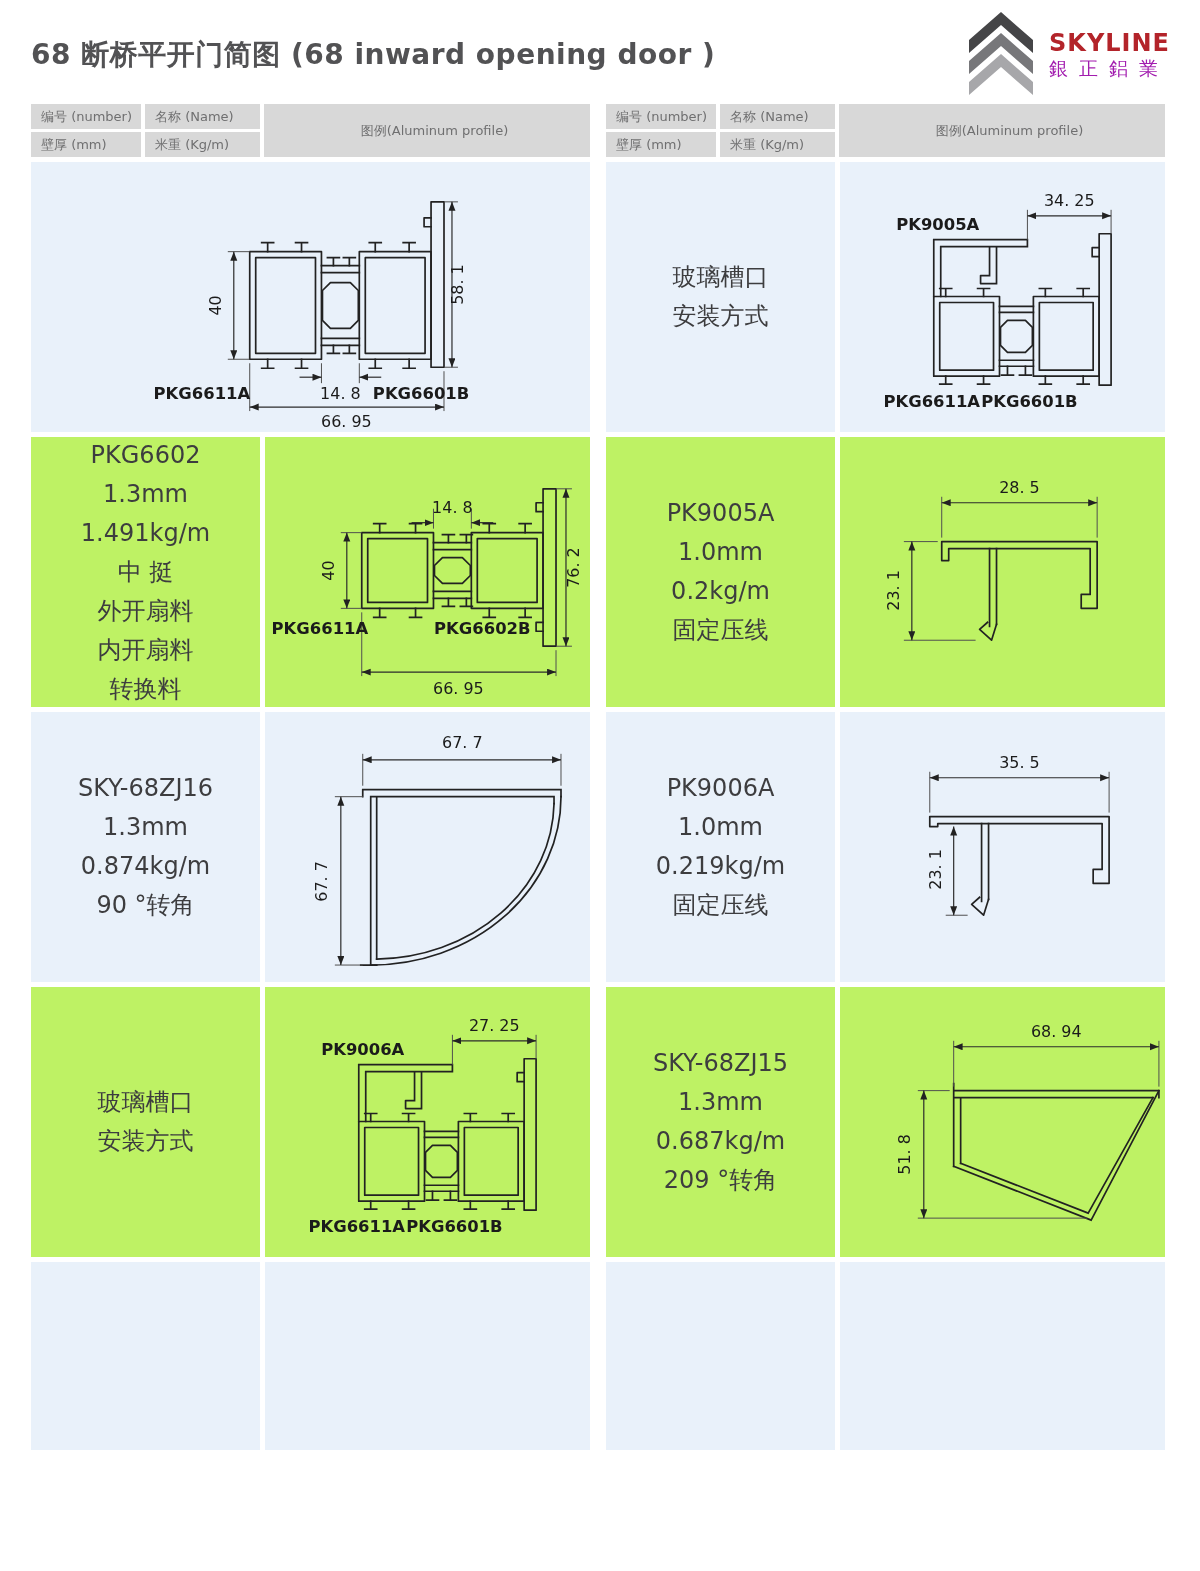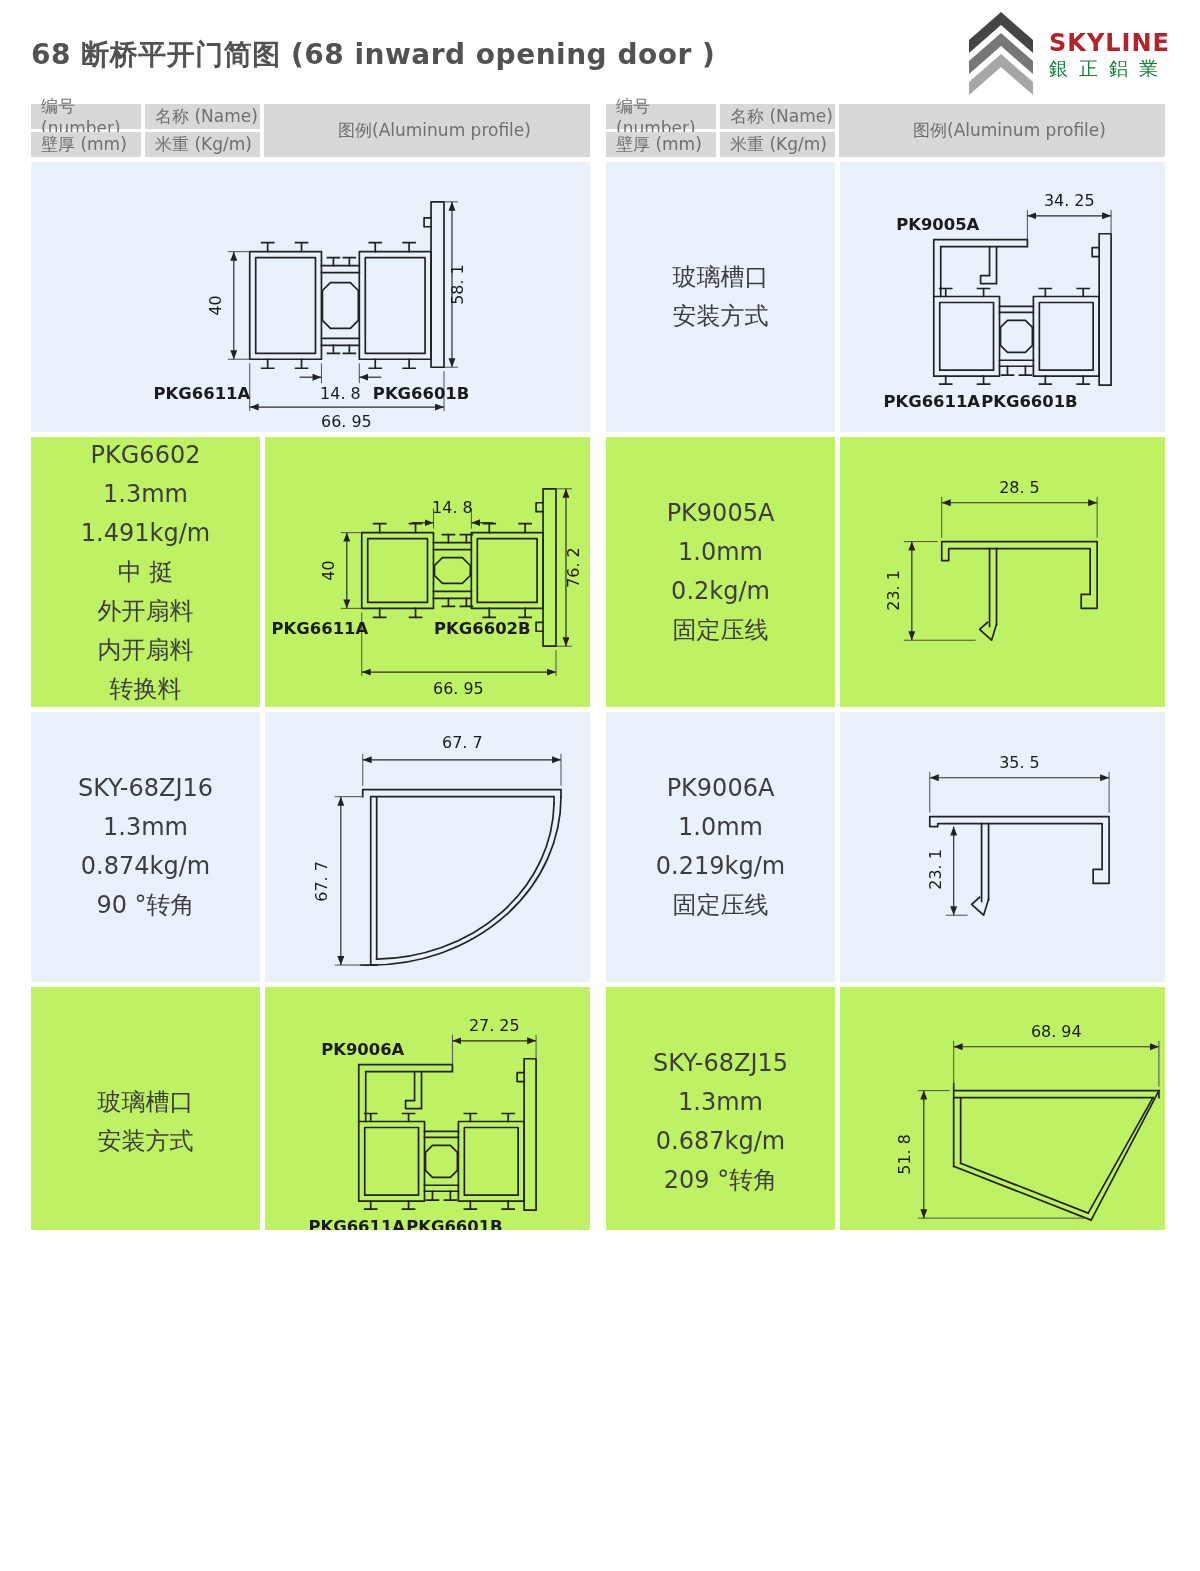--- a/index.html
+++ b/index.html
@@ -1,31 +1,31 @@
 <!DOCTYPE html>
 <html><head>
 <meta charset="utf-8">
 <style>
   * { margin:0; padding:0; box-sizing:border-box; }
   body { background:#ffffff; font-family:"DejaVu Sans", sans-serif; }
-  .page { width:1200px; height:1230px; background:#fff; position:relative; overflow:hidden;border-radius:6px; }
+  .page { width:1200px; height:1450px; background:#fff; position:relative; overflow:hidden;border-radius:6px; }
 
   
   .pagehead { display:flex; justify-content:space-between; align-items:center; padding:14px 30px 4px 31px; height:100px; }
   .title { font-size:28px; font-weight:bold; color:#525254; letter-spacing:0.5px; }
   .logo { display:flex; align-items:center; gap:12px; }
   .logo-text { display:flex; flex-direction:column; line-height:1.05; }
   .logo-brand { font-size:24px; font-weight:bold; color:#b3242a; letter-spacing:1px; }
-  .logo-cn { font-size:19px; color:#15803d; letter-spacing:11px; margin-top:3px; white-space:nowrap; }
+  .logo-cn { font-size:19px; color:#a21caf; letter-spacing:11px; margin-top:3px; white-space:nowrap; }
 
   
   .tables { display:flex; gap:16px; padding:0 35px 0 31px; margin-top:4px; }
   .ptable { width:559px; }
   .thead { display:grid; grid-template-columns:110px 115px 1fr; grid-template-rows:25px 25px; gap:3px 4px; }
-  .hcell { background:#d8d8d8; color:#6f6f70; font-size:17px; display:flex; align-items:center; padding-left:10px; }
+  .hcell { background:#d8d8d8; color:#6f6f70; font-size:13px; display:flex; align-items:center; padding-left:10px; }
   .hlegend { grid-column:3; grid-row:1 / 3; justify-content:center; padding-left:15px; }
   .trow { display:flex; gap:5px; margin-top:5px; height:270px; }
   .trow.tall { height:272px; }
   .cell-info { width:229px; display:flex; flex-direction:column; align-items:center; justify-content:center; text-align:center; font-size:24px; color:#3d3d3f; line-height:39px; }
   .cell-draw { flex:1; position:relative; }
   .blue { background:#e9f1fa; }
   .gray { background:#bef264; }
 
   
   svg.draw { display:block; margin:0 auto; }

